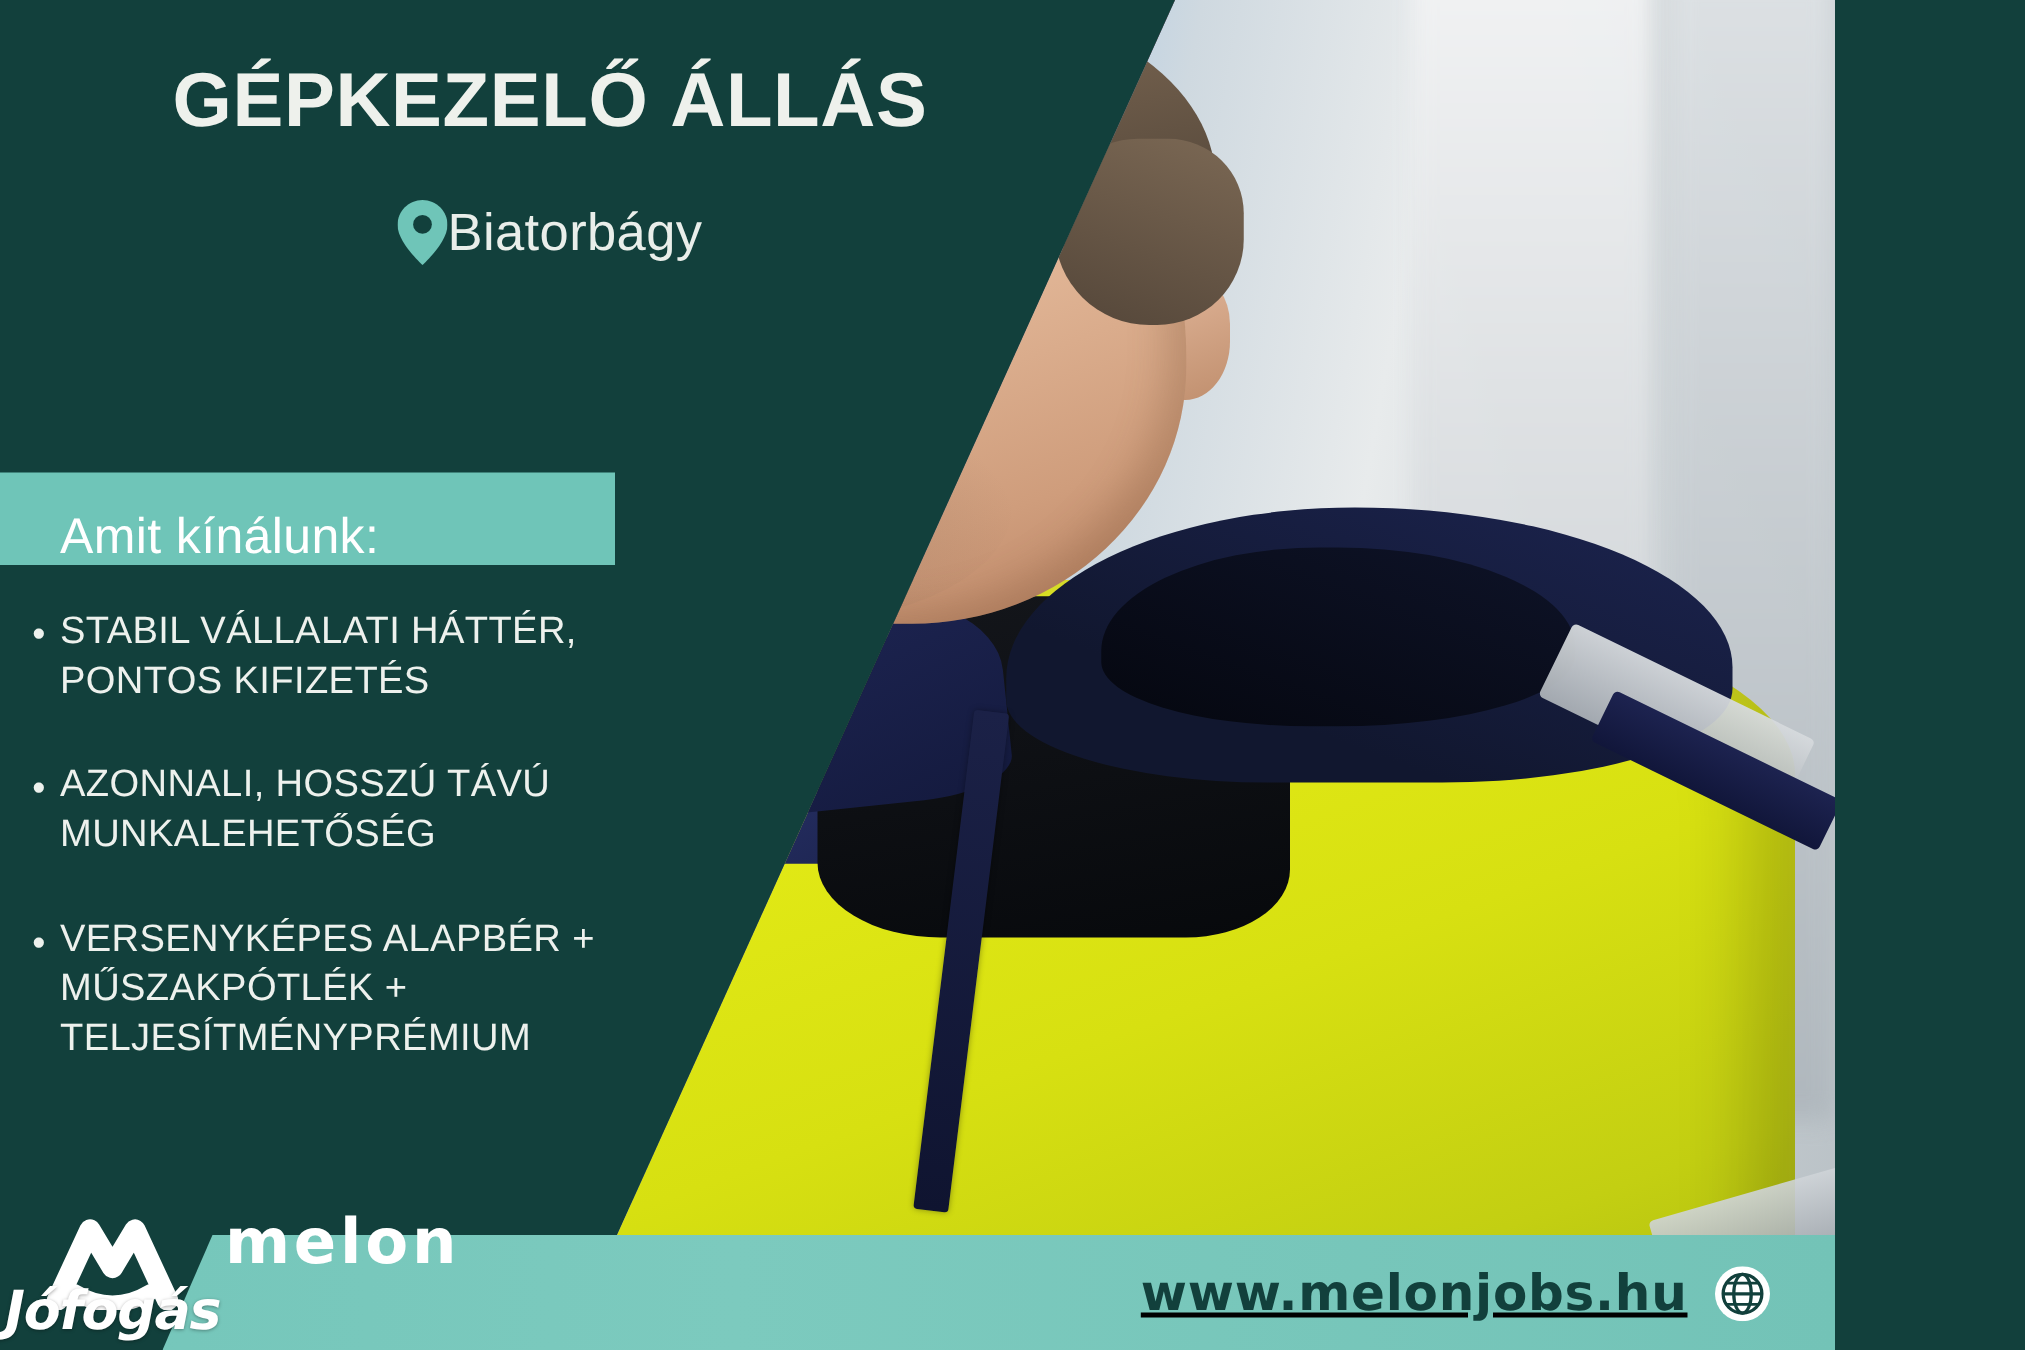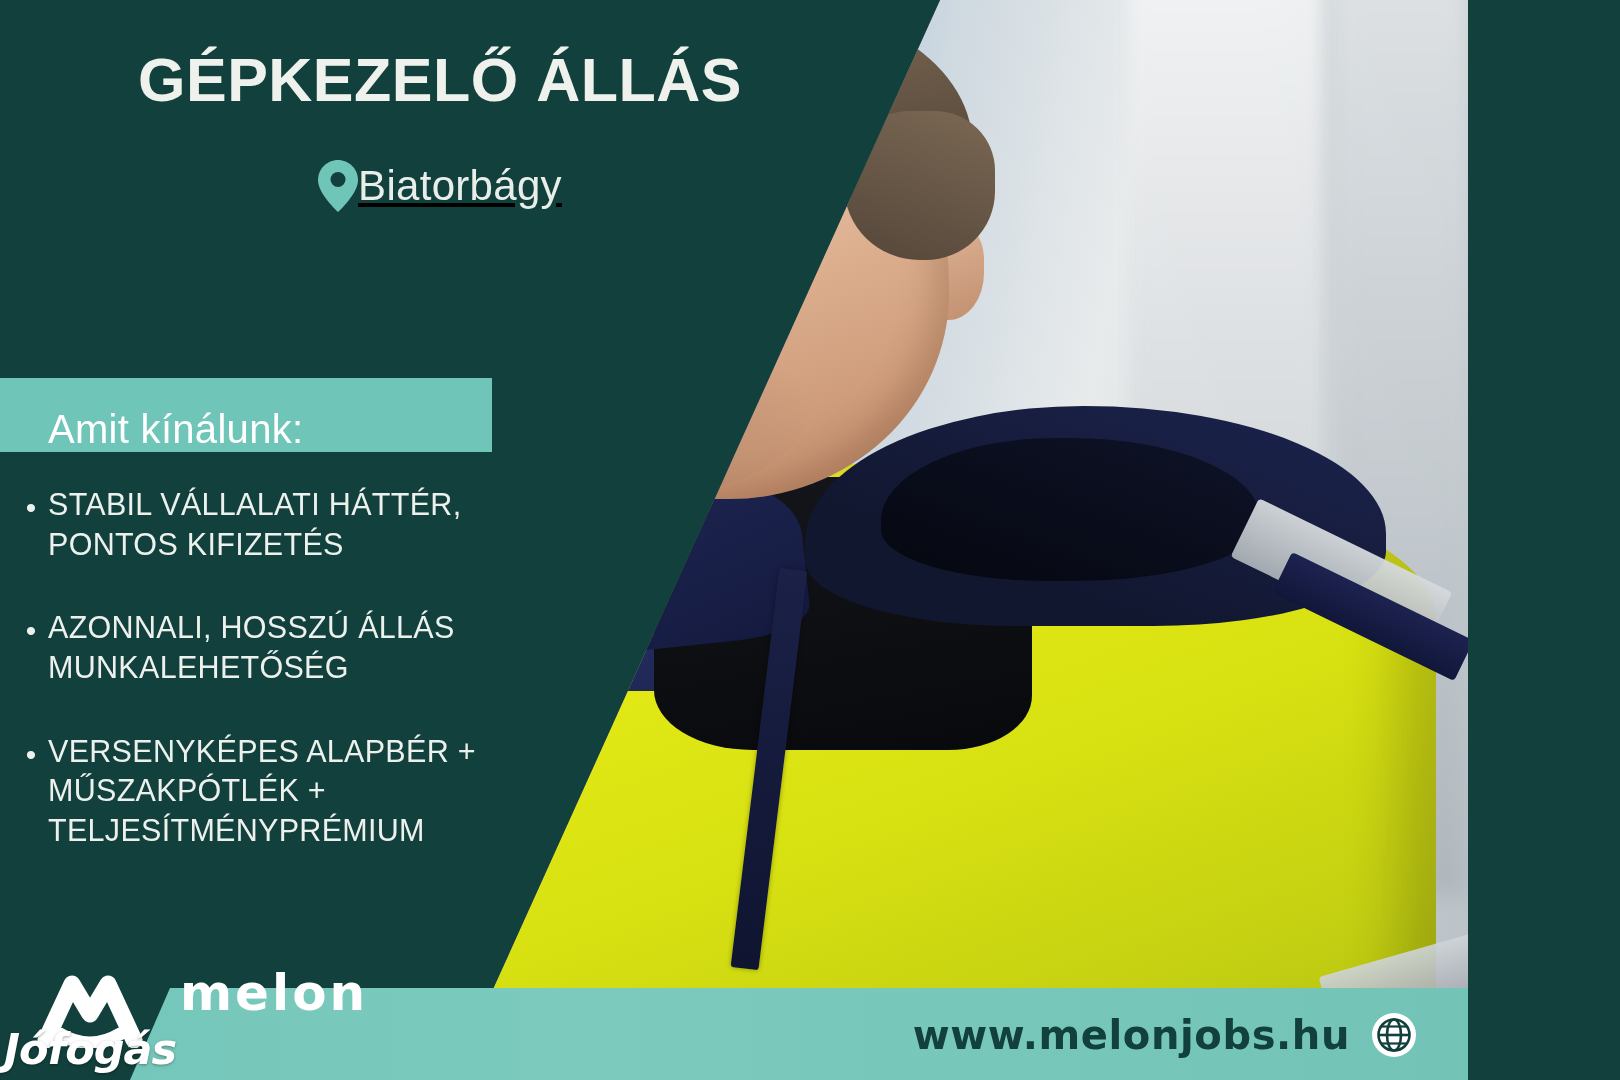--- a/index.html
+++ b/index.html
@@ -140,21 +140,21 @@
   }
 
   
   .headline{
     position:absolute;left:0;top:48px;width:880px;text-align:center;
     color:#eef1ec;font-size:61px;font-weight:700;letter-spacing:.5px;
     line-height:1.05;white-space:nowrap;
   }
   .location-row{
     position:absolute;left:0;top:160px;width:880px;
-    display:flex;align-items:center;justify-content:center;text-decoration:underline;
+    display:flex;align-items:center;justify-content:center;
   }
   .pin-icon{width:40px;height:52px;flex:none;display:block;}
   .location-text{color:#e9eeea;font-size:42px;font-weight:400;letter-spacing:.3px;}
 
   .offer-banner{
     position:absolute;left:0;top:378px;width:492px;height:74px;
     background:#6fc5b8;display:flex;align-items:flex-end;
   }
   .offer-banner-text{
     color:#ffffff;font-size:40px;font-weight:400;letter-spacing:.3px;
@@ -180,21 +180,21 @@
     font-family:"DejaVu Sans",sans-serif;
   }
   .jofogas-watermark{
     position:absolute;left:4px;bottom:6px;
     color:#ffffff;font-size:43px;font-weight:700;font-style:italic;
     letter-spacing:-1px;text-shadow:0 1px 3px rgba(0,0,0,.35);
     font-family:"DejaVu Sans",sans-serif;
   }
 
   .site-row{
-    position:absolute;right:52px;bottom:22px;display:flex;align-items:center;gap:22px;
+    position:absolute;right:52px;bottom:22px;display:flex;align-items:center;gap:22px;text-decoration:underline;
   }
   .site-url{
     color:#12403C;font-size:40px;font-weight:700;letter-spacing:.6px;
     font-family:"DejaVu Sans",sans-serif;
   }
   .globe-icon{width:44px;height:44px;flex:none;display:block;}
 </style>
 </head>
 <body>
 
@@ -270,21 +270,21 @@
   </div>
 
   <div class="bullets">
     <div class="bullet">
       <span class="bullet-dot">•</span>
       <span class="bullet-text">STABIL VÁLLALATI HÁTTÉR,
 PONTOS KIFIZETÉS</span>
     </div>
     <div class="bullet">
       <span class="bullet-dot">•</span>
-      <span class="bullet-text">AZONNALI, HOSSZÚ ÁLLÁS
+      <span class="bullet-text">AZONNALI, HOSSZÚ TÁVÚ
 MUNKALEHETŐSÉG</span>
     </div>
     <div class="bullet">
       <span class="bullet-dot">•</span>
       <span class="bullet-text">VERSENYKÉPES ALAPBÉR +
 MŰSZAKPÓTLÉK +
 TELJESÍTMÉNYPRÉMIUM</span>
     </div>
   </div>
 

